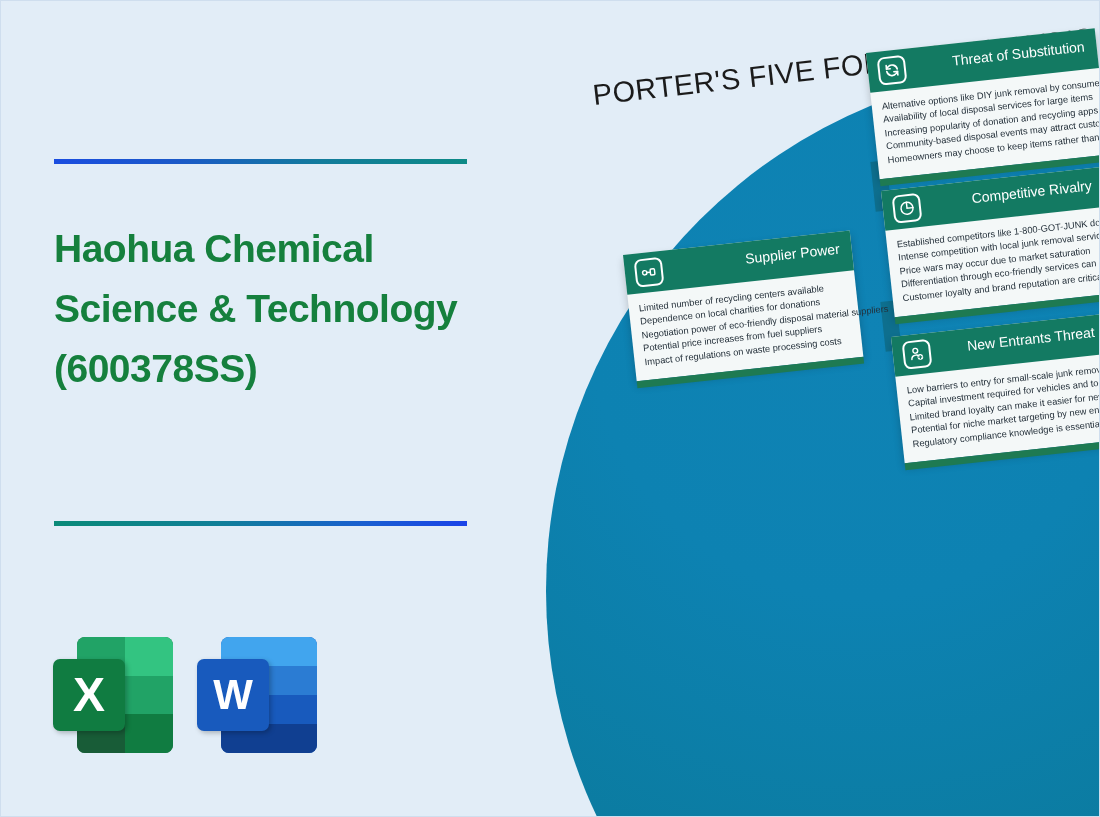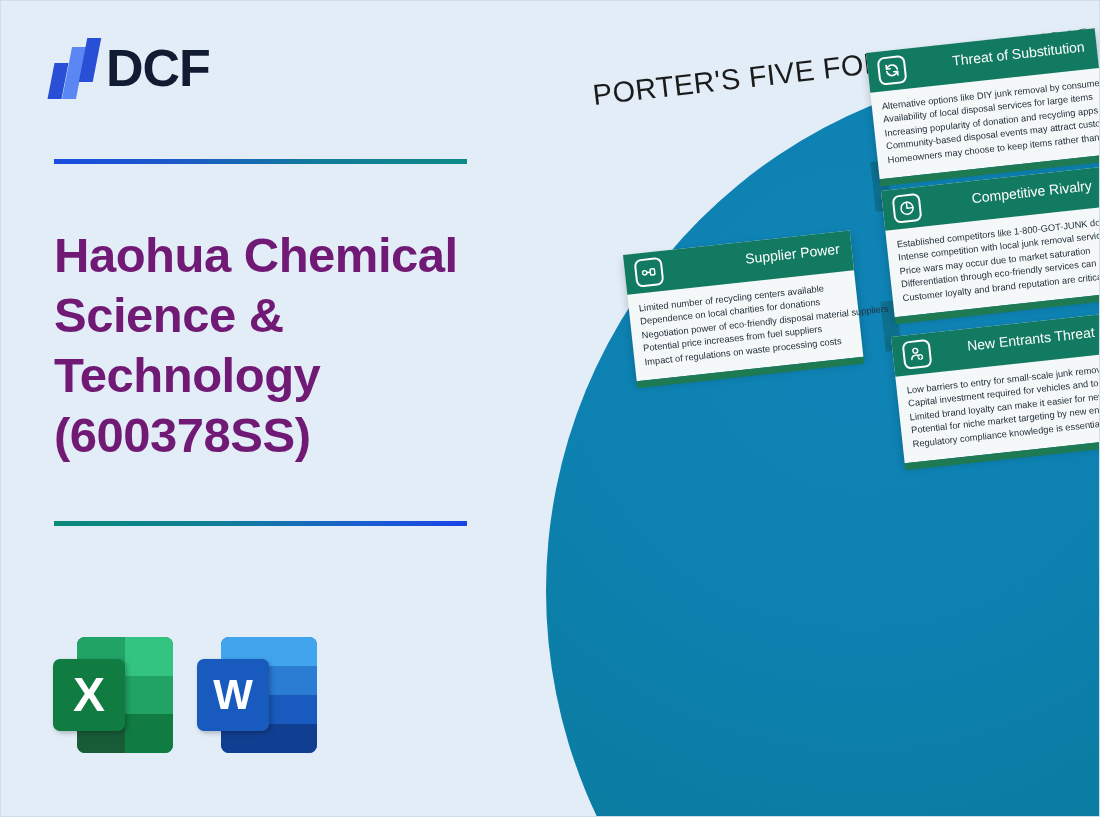--- a/index.html
+++ b/index.html
@@ -76,26 +76,26 @@
   }
   #divider-bottom {
     top: 520px;
     background: linear-gradient(90deg, #0a8a78 0%, #107f98 40%, #1a5fd0 75%, #1a43e8 100%);
   }
 
   
   #company-title {
     position: absolute;
     left: 53px;
-    top: 224px;
+    top: 218px;
     width: 470px;
-    font-size: 49px;
+    font-size: 39px;
     font-weight: bold;
     line-height: 60px;
-    color: #701a75;
+    color: #15803d;
     letter-spacing: -0.5px;
   }
 
   
   #office-icons {
     position: absolute;
     left: 52px;
     top: 633px;
     display: flex;
     gap: 22px;
@@ -400,28 +400,20 @@
         <div>Capital investment required for vehicles and tools</div>
         <div>Limited brand loyalty can make it easier for newcomers</div>
         <div>Potential for niche market targeting by new entrants</div>
         <div>Regulatory compliance knowledge is essential for new business</div>
       </div>
     </div>
   </div>
 
   <div id="left-panel">
 
-    <div id="logo">
-      <div id="logo-mark">
-        <div class="logo-bar" id="logo-bar-1"></div>
-        <div class="logo-bar" id="logo-bar-2"></div>
-        <div class="logo-bar" id="logo-bar-3"></div>
-      </div>
-      <div id="logo-text">DCF</div>
-    </div>
 
     <div class="divider" id="divider-top"></div>
 
     <div id="company-title">Haohua Chemical Science &amp; Technology (600378SS)</div>
 
     <div class="divider" id="divider-bottom"></div>
 
     <div id="office-icons">
       <div class="office-icon" id="excel-icon">
         <div class="page">

